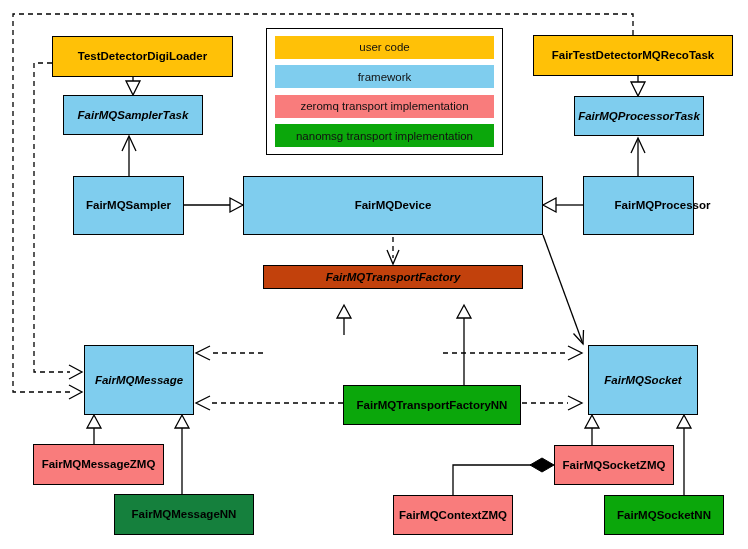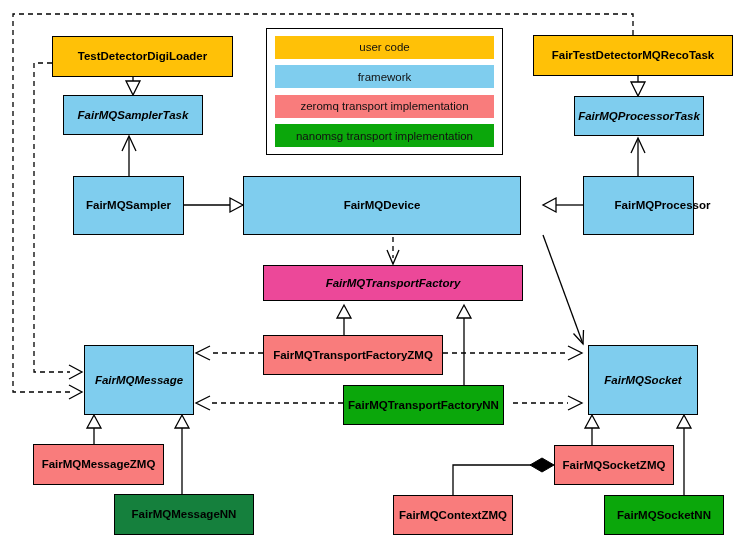--- a/index.html
+++ b/index.html
@@ -150,29 +150,28 @@
   <div class="node" style="left: 52px; top: 36px; width: 181px; height: 41px; background-color: rgb(255, 193, 7);">TestDetectorDigiLoader</div>
 
   <div class="node" style="left: 533px; top: 35px; width: 200px; height: 41px; background-color: rgb(255, 193, 7);">FairTestDetectorMQRecoTask</div>
 
   <div class="node abstract" style="left: 63px; top: 95px; width: 140px; height: 40px; background-color: rgb(127, 205, 238);">FairMQSamplerTask</div>
 
   <div class="node abstract" style="left: 574px; top: 96px; width: 130px; height: 40px; background-color: rgb(127, 205, 238);">FairMQProcessorTask</div>
 
   <div class="node" style="left: 73px; top: 176px; width: 111px; height: 59px; background-color: rgb(127, 205, 238);">FairMQSampler</div>
 
-  <div class="node" style="left: 243px; top: 176px; width: 278px; height: 59px; background-color: rgb(127, 205, 238);">FairMQDevice</div>
+  <div class="node" style="left: 243px; top: 176px; width: 300px; height: 59px; background-color: rgb(127, 205, 238);">FairMQDevice</div>
 
   <div class="node" style="left: 583px; top: 176px; width: 111px; height: 59px; background-color: rgb(127, 205, 238); padding-left: 48px;">FairMQProcessor</div>
 
-  <div class="node abstract" style="left: 263px; top: 265px; width: 260px; height: 36px; background-color: #ec4899;">FairMQTransportFactory</div>
+  <div class="node abstract" style="left: 263px; top: 265px; width: 260px; height: 24px; background-color: #c2410c;">FairMQTransportFactory</div>
 
-  <div class="node" style="left: 263px; top: 335px; width: 180px; height: 40px; background-color: rgb(249, 124, 124);">FairMQTransportFactoryZMQ</div>
 
-  <div class="node" style="left: 343px; top: 385px; width: 161px; height: 40px; background-color: rgb(11, 167, 11);">FairMQTransportFactoryNN</div>
+  <div class="node" style="left: 343px; top: 385px; width: 178px; height: 40px; background-color: rgb(11, 167, 11);">FairMQTransportFactoryNN</div>
 
   <div class="node abstract" style="left: 84px; top: 345px; width: 110px; height: 70px; background-color: rgb(127, 205, 238);">FairMQMessage</div>
 
   <div class="node abstract" style="left: 588px; top: 345px; width: 110px; height: 70px; background-color: rgb(127, 205, 238);">FairMQSocket</div>
 
   <div class="node" style="left: 33px; top: 444px; width: 131px; height: 41px; background-color: rgb(249, 124, 124);">FairMQMessageZMQ</div>
 
   <div class="node" style="left: 104px; top: 494px; width: 140px; height: 41px; background-color: #15803d; margin-left: 10px;">FairMQMessageNN</div>
 
   <div class="node" style="left: 554px; top: 445px; width: 120px; height: 40px; background-color: rgb(249, 124, 124);">FairMQSocketZMQ</div>

